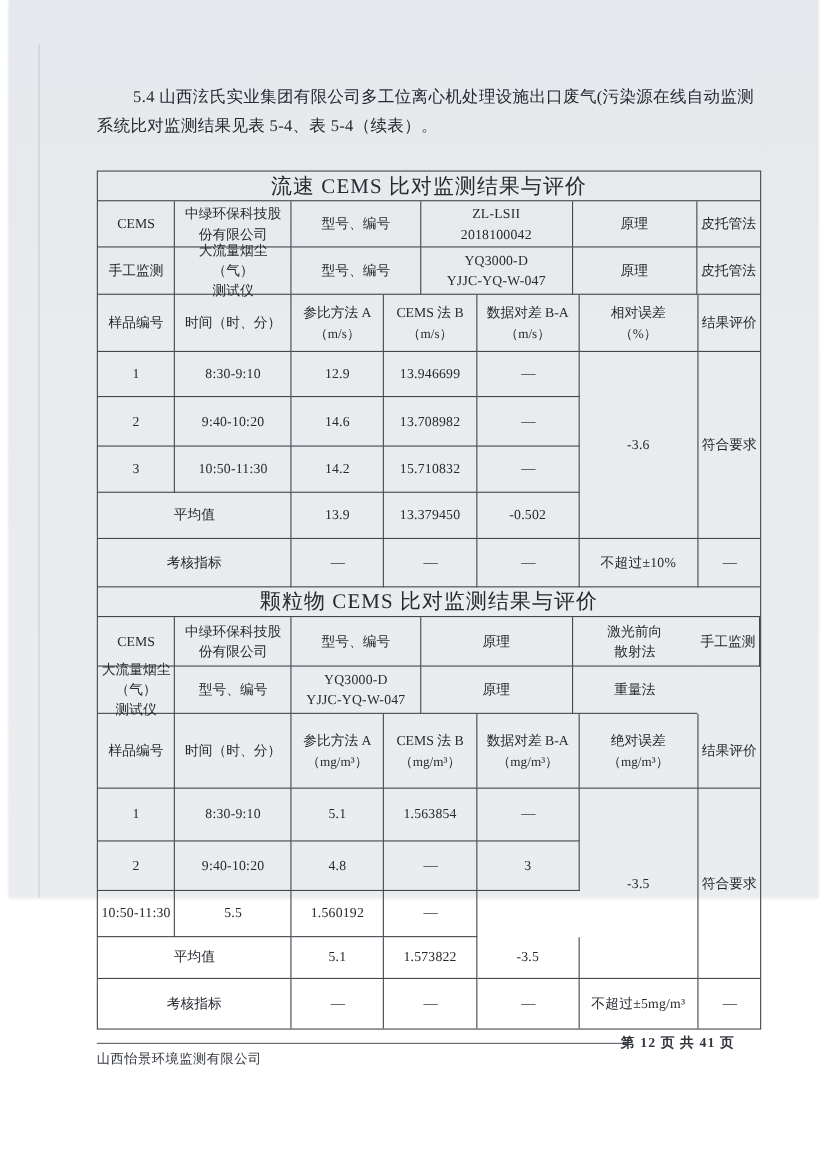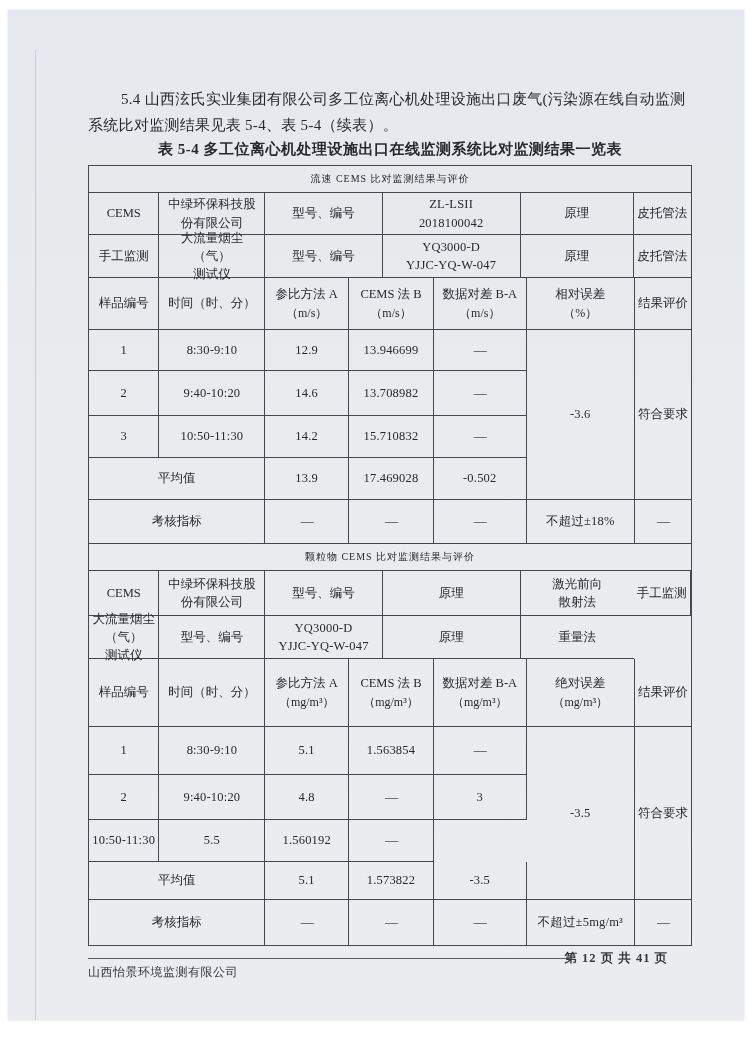--- a/index.html
+++ b/index.html
@@ -9,22 +9,22 @@
     --paper:#e8eaee;
   }
   html,body{
     width:750px; height:1061px;
     background:#ffffff;
     font-family:"Liberation Serif","DejaVu Serif",serif;
     color:var(--ink);
     overflow:hidden;
   }
   .page{
-    position:absolute; left:8px; top:10px;
-    width:736px; height:1010px;
+    position:absolute; left:8px; top:0;
+    width:736px; height:816px;
     background:linear-gradient(180deg,#e5e8ec 0%,#e9ebee 40%,#eaecef 100%);
     box-shadow:0 0 3px rgba(0,0,0,.12);
   }
   .scan-line{
     position:absolute; left:27px; top:40px; bottom:0; width:1px;
     background:rgba(125,133,148,.30);
   }
   .intro{
     position:absolute; left:80px; top:76px; width:610px;
     font-size:15px; line-height:26px;
@@ -36,21 +36,21 @@
   }
   .report-table{
     position:absolute; left:80px; top:155px; width:604px;
     border:1.6px solid var(--line);
     background:transparent;
     font-size:12.5px;
   }
   .sec-title{
     display:flex; align-items:center; justify-content:center;
     border-bottom:1px solid var(--line);
-    font-size:10px; letter-spacing:1px;
+    font-size:19px; letter-spacing:1px;
   }
   .t1 .sec-title{ height:27px; }
   .t2 .sec-title{ height:27px; }
   .info-grid{
     display:grid;
     grid-template-columns:11.7% 17.6% 19.5% 22.9% 18.8% 9.5%;
   }
   .t1 .info-grid{ grid-auto-rows:auto; grid-template-rows:42px 43px; }
   .t2 .info-grid{ grid-template-rows:45px 43px; }
   .data-grid{
@@ -94,21 +94,20 @@
   }
 </style>
 </head>
 <body>
 
 <div class="page">
   <div class="scan-line"></div>
 
   <p class="intro">5.4 山西泫氏实业集团有限公司多工位离心机处理设施出口废气(污染源在线自动监测系统比对监测结果见表 5-4、表 5-4（续表）。</p>
 
-  <div class="caption">表 5-4 多工位离心机处理设施出口在线监测系统比对监测结果一览表</div>
 
   <div class="report-table">
 
     <div class="t1">
       <div class="sec-title">流速 CEMS 比对监测结果与评价</div>
 
       <div class="info-grid">
         <div class="cell">CEMS</div>
         <div class="cell">中绿环保科技股
 份有限公司</div>
@@ -154,28 +153,28 @@
         <div class="cell dash">—</div>
 
         <div class="cell num">3</div>
         <div class="cell num">10:50-11:30</div>
         <div class="cell num">14.2</div>
         <div class="cell num">15.710832</div>
         <div class="cell dash">—</div>
 
         <div class="cell span2">平均值</div>
         <div class="cell num">13.9</div>
-        <div class="cell num">17.469028</div>
+        <div class="cell num">13.379450</div>
         <div class="cell num">-0.502</div>
 
         <div class="cell span2">考核指标</div>
         <div class="cell dash">—</div>
         <div class="cell dash">—</div>
         <div class="cell dash">—</div>
-        <div class="cell num">不超过±18%</div>
+        <div class="cell num">不超过±10%</div>
         <div class="cell dash last">—</div>
       </div>
     </div>
 
     <div class="t2">
       <div class="sec-title">颗粒物 CEMS 比对监测结果与评价</div>
 
       <div class="info-grid">
         <div class="cell">CEMS</div>
         <div class="cell">中绿环保科技股

